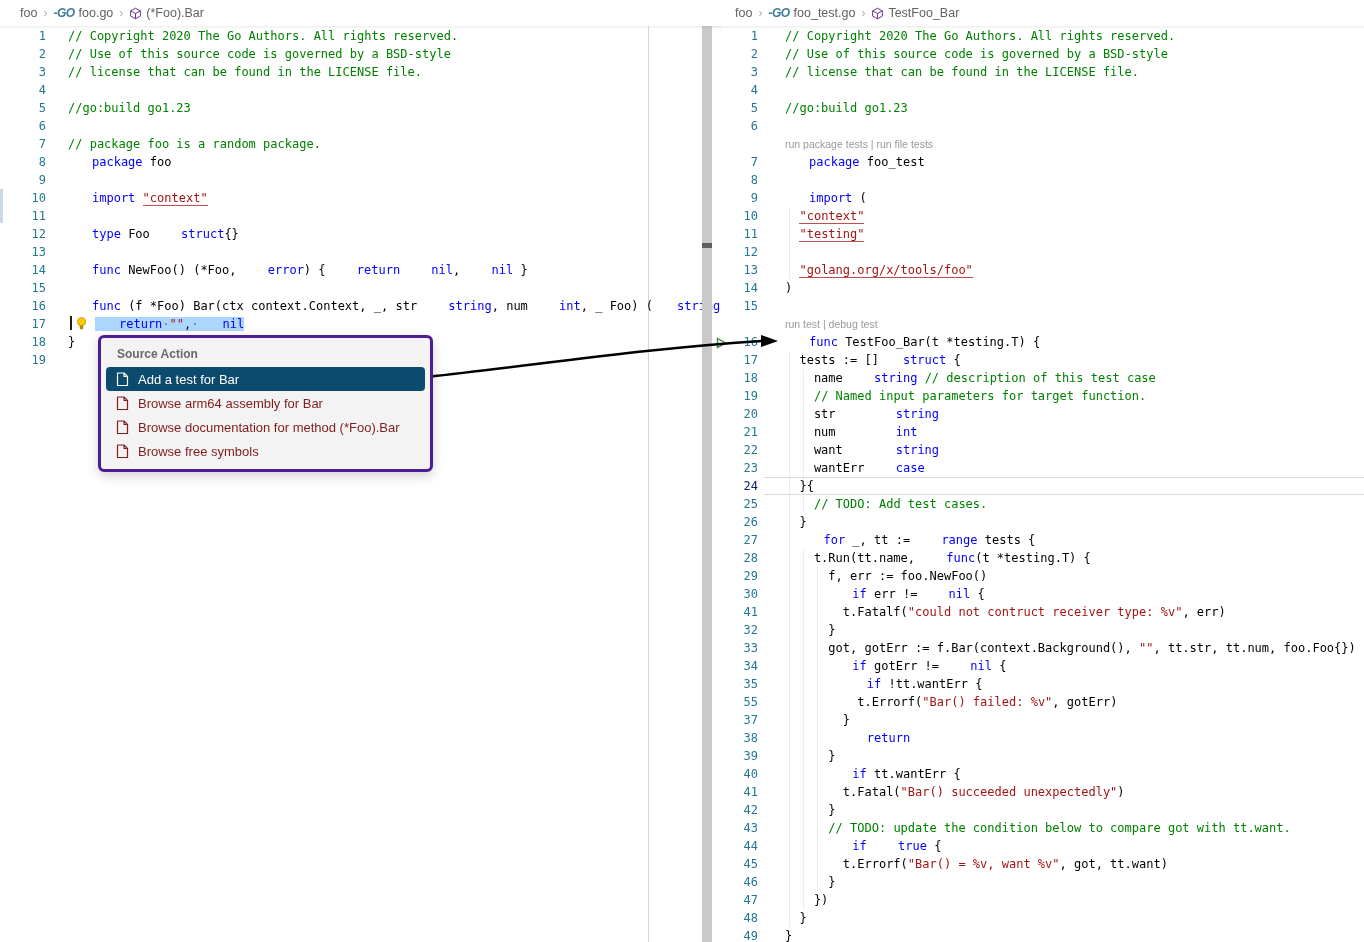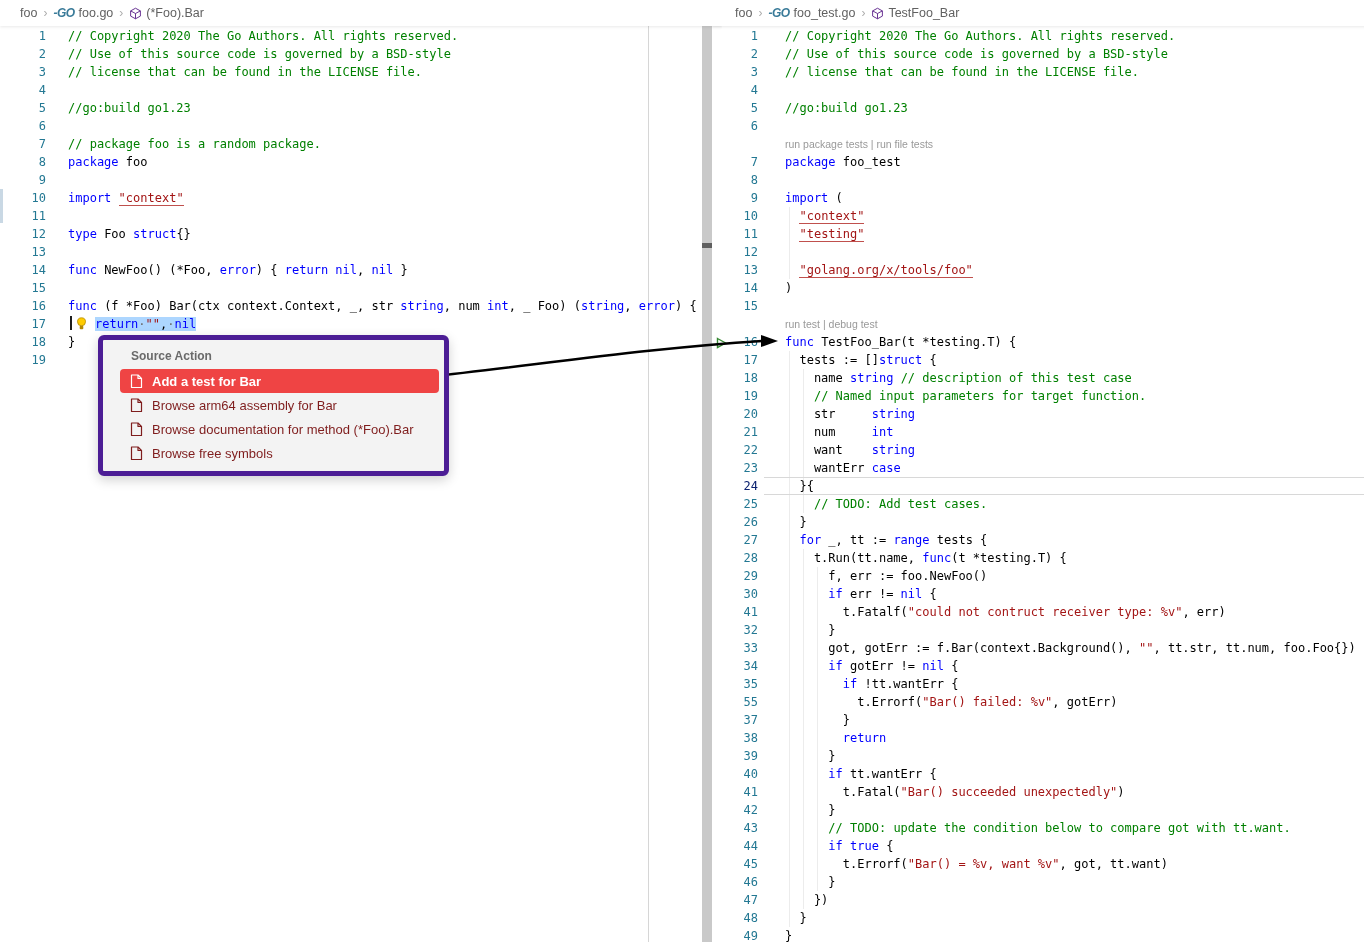--- a/index.html
+++ b/index.html
@@ -20,43 +20,43 @@
   .row{display:flex;height:18px;line-height:18px;font-family:"DejaVu Sans Mono",monospace;font-size:12px;}
   .gutter{flex:none;width:46px;text-align:right;color:#237893;position:relative;}
   .row.current .gutter{color:#0b216f;}
   .codewrap{flex:1;margin-left:6px;min-width:0;}
   #pane-left .code{padding-left:16px;}
   #pane-right .code{padding-left:21px;}
   .code{display:block;white-space:pre;color:#000;}
   .row.current .codewrap{border-top:1px solid #d8d8d8;border-bottom:1px solid #d8d8d8;height:16px;line-height:16px;box-sizing:content-box;}
   .lens{font-family:"Liberation Sans",sans-serif;font-size:10.5px;color:#999;}
   #pane-right .lens{padding-left:21px;}
-  .k{color:#0000ff;}
+  .k{color:#0000ff;margin-left:24px;}
   .c{color:#008000;}
   .s{color:#a31515;}
   .s.u{border-bottom:1px solid #c0504d;}
   .sel{background:#add6ff;}
   .ws{color:#6b6b6b;}
   .cursor{display:inline-block;width:2px;height:14px;background:#1e1e1e;vertical-align:-2px;margin-left:2px;}
   .bulb{display:inline-block;vertical-align:-2px;margin:0 7px 0 3px;}
   .play{position:absolute;left:4px;top:3px;cursor:pointer;}
   .ruler{position:absolute;top:26px;bottom:0;left:648px;width:1px;background:#d6d6d6;z-index:1;}
   .guide{position:absolute;width:1px;background:#ececec;z-index:1;}
   .mod-bar{position:absolute;left:0;top:189px;width:3px;height:34px;background:#c9d8e4;z-index:3;}
   .right-edge{position:absolute;top:26px;bottom:0;right:5px;width:1px;background:#e4e4e4;}
   
   #sash{position:absolute;left:702px;top:26px;width:10px;height:916px;background:#c9c9c9;z-index:4;cursor:ew-resize;}
   #sash .mark{position:absolute;left:0;right:0;top:217px;height:5px;background:#5f5f5f;}
   
-  #menu{position:absolute;left:98px;top:335px;width:329px;background:#f3f3f3;border:5px solid #4c1d95;
-        border-radius:6px;box-shadow:0 4px 12px rgba(0,0,0,0.18);z-index:60;padding-bottom:6px;padding-left:12px;}
+  #menu{position:absolute;left:98px;top:335px;width:329px;background:#f3f3f3;border:3px solid #4c1d95;
+        border-radius:6px;box-shadow:0 4px 12px rgba(0,0,0,0.18);z-index:60;padding-bottom:6px;}
   #menu .header{font-size:12px;color:#6a6a6a;font-weight:600;padding:9px 16px 6px 16px;}
   .menu-item{display:flex;align-items:center;gap:9px;height:24px;margin:0 5px;border-radius:4px;
         padding-left:10px;font-size:13px;color:#7f1d1d;cursor:pointer;}
-  .menu-item.selected{background:#ef4444;color:#fff;font-weight:700;text-align:center;}
+  .menu-item.selected{background:#0c4a6e;color:#fff;font-weight:400;text-align:center;}
   .menu-item svg{flex:none;}
   
   #arrow{position:absolute;left:0;top:0;width:1364px;height:942px;z-index:55;pointer-events:none;}
 </style>
 </head>
 <body>
 
 <div id="page">
 
   <div class="pane" id="pane-left">

